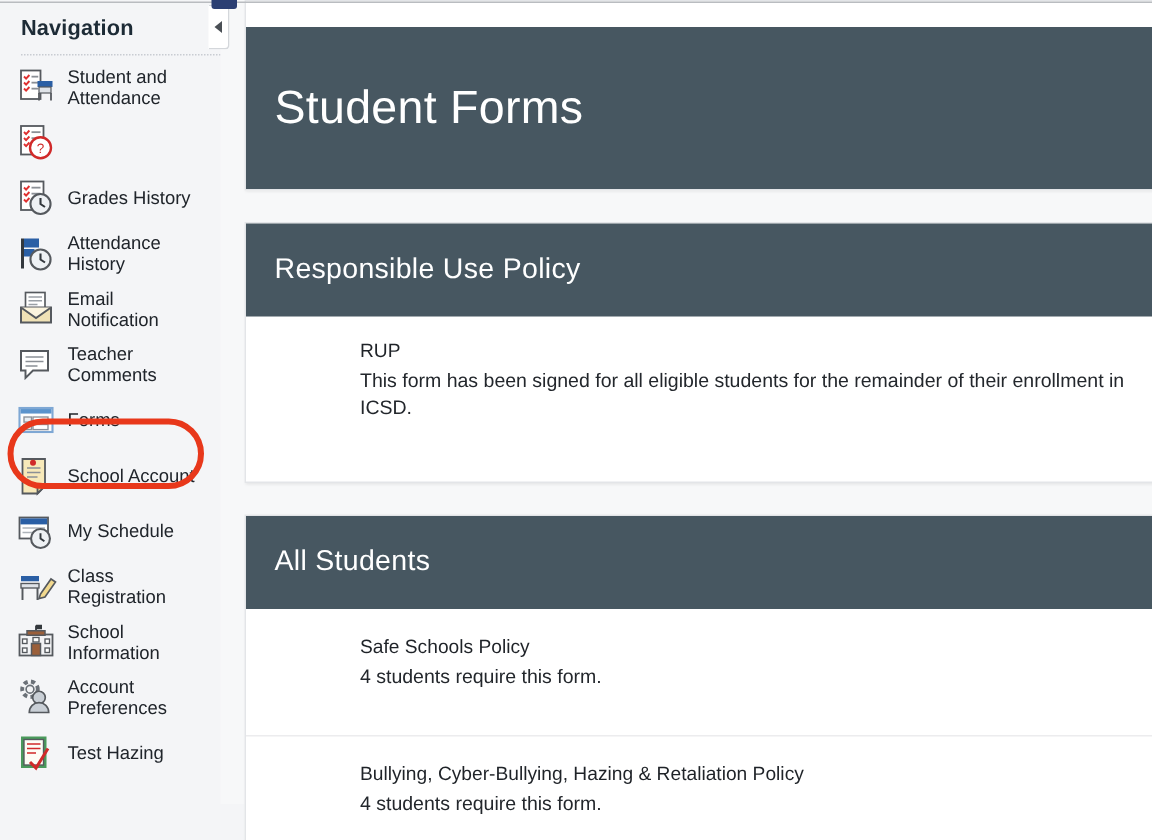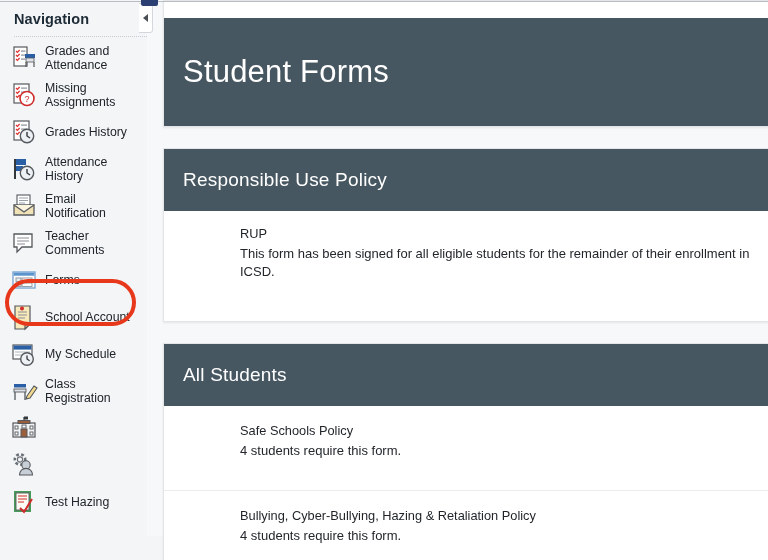--- a/index.html
+++ b/index.html
@@ -213,37 +213,35 @@
             <rect x="4" y="3" width="13" height="19" fill="#fff" stroke="#55595e" stroke-width="1.2"></rect>
             <path d="M6 7l1.4 1.4L9.6 6M6 11l1.4 1.4L9.6 10M6 15l1.4 1.4L9.6 14" stroke="#e03030" stroke-width="1.3" fill="none"></path>
             <rect x="11" y="6.5" width="4.5" height="1.2" fill="#8b9096"></rect>
             <rect x="11" y="10.5" width="4.5" height="1.2" fill="#8b9096"></rect>
             <rect x="11" y="14.5" width="4.5" height="1.2" fill="#8b9096"></rect>
             <rect x="15" y="10" width="10" height="4" fill="#2a5fa5"></rect>
             <rect x="16" y="14" width="8" height="4" fill="#dfe3e8" stroke="#55595e" stroke-width=".8"></rect>
             <path d="M16 18v5M24 18v5" stroke="#55595e" stroke-width="1.2"></path>
           </svg>
         </span>
-        <span class="nav-label">Grades and
+        <span class="nav-label">Student and
 Attendance</span>
       </div>
 
       <div class="nav-item">
         <span class="nav-icon">
           <svg viewBox="0 0 28 28">
             <rect x="4" y="3" width="15" height="19" fill="#fff" stroke="#55595e" stroke-width="1.2"></rect>
             <path d="M6 7l1.4 1.4L9.6 6M6 11l1.4 1.4L9.6 10M6 15l1.4 1.4L9.6 14" stroke="#e03030" stroke-width="1.3" fill="none"></path>
             <rect x="11" y="6.5" width="6" height="1.2" fill="#8b9096"></rect>
             <rect x="11" y="10.5" width="6" height="1.2" fill="#8b9096"></rect>
             <circle cx="17" cy="17.5" r="7" fill="#fff" stroke="#d02a2a" stroke-width="1.6"></circle>
             <text x="17" y="21" font-size="9" text-anchor="middle" fill="#d02a2a" font-family="Liberation Sans, sans-serif">?</text>
           </svg>
         </span>
-        <span class="nav-label">Missing
-Assignments</span>
       </div>
 
       <div class="nav-item">
         <span class="nav-icon">
           <svg viewBox="0 0 28 28">
             <rect x="4" y="3" width="15" height="19" fill="#fff" stroke="#55595e" stroke-width="1.2"></rect>
             <path d="M6 7l1.4 1.4L9.6 6M6 11l1.4 1.4L9.6 10M6 15l1.4 1.4L9.6 14" stroke="#e03030" stroke-width="1.3" fill="none"></path>
             <rect x="11" y="6.5" width="6" height="1.2" fill="#8b9096"></rect>
             <rect x="11" y="10.5" width="6" height="1.2" fill="#8b9096"></rect>
             <circle cx="17" cy="18" r="6.7" fill="#eef1f4" stroke="#55595e" stroke-width="1.4"></circle>
@@ -351,31 +349,35 @@
             <rect x="3" y="9" width="22" height="14" fill="#f2f3f5" stroke="#55595e" stroke-width="1.2"></rect>
             <rect x="8" y="6.5" width="12" height="3" fill="#9a5f3a" stroke="#55595e" stroke-width="1"></rect>
             <rect x="11" y="15" width="6" height="8" fill="#9a5f3a" stroke="#55595e" stroke-width="1"></rect>
             <rect x="5" y="12" width="3" height="3" fill="#fff" stroke="#55595e" stroke-width=".9"></rect>
             <rect x="20" y="12" width="3" height="3" fill="#fff" stroke="#55595e" stroke-width=".9"></rect>
             <rect x="5" y="18" width="3" height="3" fill="#fff" stroke="#55595e" stroke-width=".9"></rect>
             <rect x="20" y="18" width="3" height="3" fill="#fff" stroke="#55595e" stroke-width=".9"></rect>
             <rect x="12" y="11" width="4" height="3" fill="#fff" stroke="#55595e" stroke-width=".9"></rect>
           </svg>
         </span>
+        <span class="nav-label">School
+Information</span>
       </div>
 
       <div class="nav-item">
         <span class="nav-icon">
           <svg viewBox="0 0 28 28">
             <circle cx="10" cy="8.5" r="5.2" fill="none" stroke="#6b7178" stroke-width="2.6" stroke-dasharray="2.8 2.2"></circle>
             <circle cx="10" cy="8.5" r="2.6" fill="#f2f3f5" stroke="#6b7178" stroke-width="1.1"></circle>
             <circle cx="16" cy="14" r="4.2" fill="#c9cfd6" stroke="#55595e" stroke-width="1.1"></circle>
             <path d="M9.5 24c0-4 3-6.6 6.5-6.6S22.5 20 22.5 24z" fill="#c9cfd6" stroke="#55595e" stroke-width="1.1"></path>
           </svg>
         </span>
+        <span class="nav-label">Account
+Preferences</span>
       </div>
 
       <div class="nav-item">
         <span class="nav-icon">
           <svg viewBox="0 0 28 28">
             <rect x="4" y="3" width="17" height="21" fill="#4a9a5c"></rect>
             <rect x="6" y="5" width="13" height="17" fill="#fdfdf6" stroke="#55595e" stroke-width=".9"></rect>
             <path d="M8 8h9M8 11h9M8 14h6" stroke="#d02a2a" stroke-width="1"></path>
             <path d="M10 20l4 4 8-13" stroke="#d02a2a" stroke-width="2" fill="none"></path>
           </svg>

